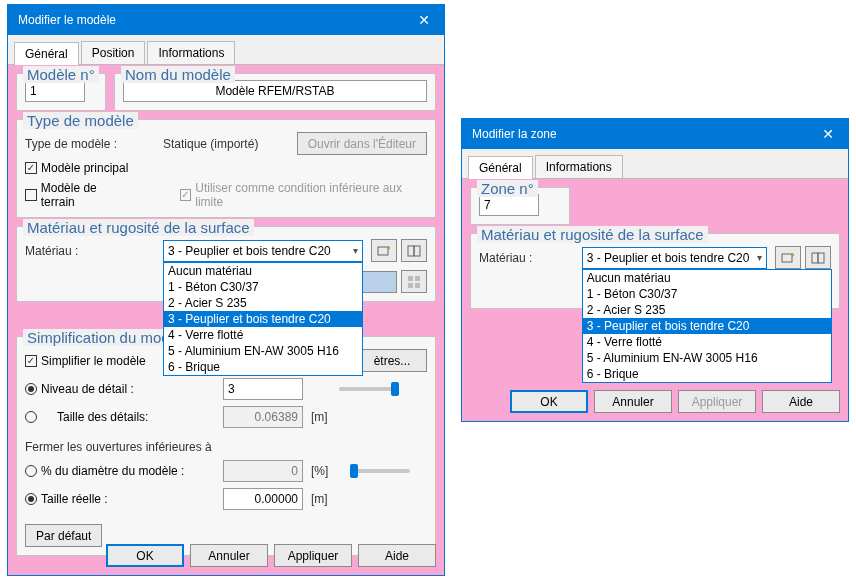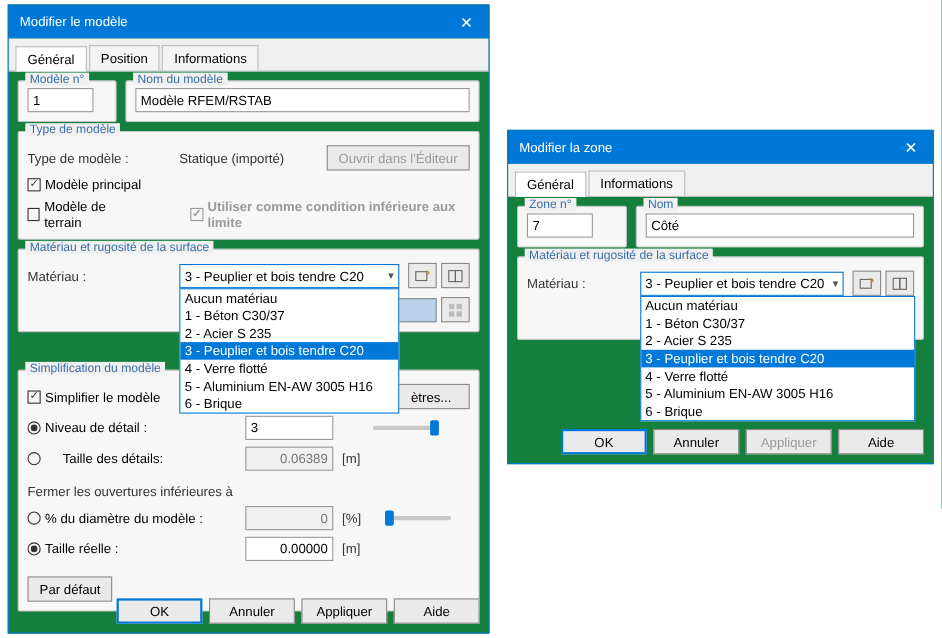--- a/index.html
+++ b/index.html
@@ -1,32 +1,32 @@
 <!DOCTYPE html>
 <html><head>
 <meta charset="utf-8">
 <style>
 * { box-sizing: border-box; margin: 0; padding: 0; font-family: "Segoe UI", Tahoma, sans-serif; font-size: 12px; }
 body { background: #fff; width: 856px; height: 580px; position: relative; }
 
-.dialog { position: absolute; border: 1px solid #0078d7; background: #15803d; }
+.dialog { position: absolute; border: 1px solid #0078d7; background: #f9a8d4; }
 .dlg-left { left: 7px; top: 4px; width: 438px; height: 572px; }
 .dlg-right { left: 461px; top: 118px; width: 388px; height: 304px; }
 
 .titlebar { background: #0078d7; color: #fff; height: 30px; display: flex; align-items: center; justify-content: space-between; padding: 0 8px 0 10px; font-size: 12px; }
 .titlebar .close { font-size: 14px; cursor: pointer; padding: 0 6px; }
 
 .tabs { display: flex; border-bottom: 1px solid #bbb; padding: 6px 6px 0 6px; background: #f0f0f0; }
 .tab { padding: 4px 10px; border: 1px solid #bbb; border-bottom: none; margin-right: 2px; background: #f4f4f4; cursor: pointer; }
 .tab.active { background: #fff; position: relative; top: 1px; }
 
 .body { padding: 8px; }
 
 .group { border: 1px solid #c4c4c4; border-radius: 2px; margin-bottom: 8px; padding: 6px 8px 8px 8px; position: relative; background: #f7f7f7; }
-.group-title { position: absolute; top: -8px; left: 6px; background: #f0f0f0; padding: 0 4px; color: #3b6fa7; font-size: 11px; }
+.group-title { position: absolute; top: -8px; left: 6px; background: #f0f0f0; padding: 0 4px; color: #3b6fa7; font-size: 15px; }
 
 .row { display: flex; align-items: center; margin-top: 6px; gap: 8px; }
 .lbl { color: #333; }
 input[type=text], select { border: 1px solid #999; background: #fff; padding: 2px 4px; height: 22px; }
 input[type=text]:disabled, .disabled-input { color: #777; background: #f0f0f0; }
 
 .btn { border: 1px solid #8a8a8a; background: #eaeaea; padding: 2px 10px; height: 23px; cursor: pointer; }
 .btn:disabled { color: #9a9a9a; cursor: default; }
 .btn.default { border: 2px solid #0078d7; }
 
@@ -76,21 +76,21 @@
   </div>
   <div class="body">
 
     <div style="display:flex; gap:8px;">
       <div class="group" style="width:90px;">
         <span class="group-title">Modèle n°</span>
         <input type="text" style="width: 60px;" value="1">
       </div>
       <div class="group" style="flex:1;">
         <span class="group-title">Nom du modèle</span>
-        <input type="text" style="width: 100%;" value="Modèle RFEM/RSTAB">
+        <input type="text" style="width: 100%; text-align: center;" value="Modèle RFEM/RSTAB">
       </div>
     </div>
 
     <div class="group">
       <span class="group-title">Type de modèle</span>
       <div class="row">
         <span class="lbl" style="width:130px;">Type de modèle :</span>
         <span class="lbl" style="flex:1;">Statique (importé)</span>
         <button class="btn" disabled="">Ouvrir dans l'Éditeur</button>
       </div>
@@ -98,21 +98,21 @@
         <span class="check">
           <span class="check-box on"></span>
           <span>Modèle principal</span>
         </span>
       </div>
       <div class="row" style="align-items:center;">
         <span class="check">
           <span class="check-box"></span>
           <span>Modèle de terrain</span>
         </span>
-        <span class="check" style="margin-left:40px; color:#9a9a9a;font-weight:bold;">
+        <span class="check" style="margin-left:40px; color:#9a9a9a;">
           <span class="check-box dis on"></span>
           <span>Utiliser comme condition inférieure aux limite</span>
         </span>
       </div>
     </div>
 
     <div class="group" style="overflow:visible;">
       <span class="group-title">Matériau et rugosité de la surface</span>
       <div class="row" style="position:relative;">
         <span class="lbl" style="width:130px;">Matériau :</span>
@@ -233,24 +233,20 @@
     <div class="tab active">Général</div>
     <div class="tab">Informations</div>
   </div>
   <div class="body">
 
     <div style="display:flex; gap:8px;">
       <div class="group" style="width:100px;">
         <span class="group-title">Zone n°</span>
         <input type="text" style="width: 60px;" value="7">
       </div>
-      <div class="group" style="flex:1;">
-        <span class="group-title">Nom</span>
-        <input type="text" style="width: 100%;" value="Côté">
-      </div>
     </div>
 
     <div class="group" style="overflow:visible;">
       <span class="group-title">Matériau et rugosité de la surface</span>
       <div class="row" style="position:relative;">
         <span class="lbl" style="width:96px;">Matériau :</span>
         <div class="dropdown-open" style="width:188px;">
           <div class="select-look">
             <span>3 - Peuplier et bois tendre C20</span>
             <span class="chev">▾</span>

